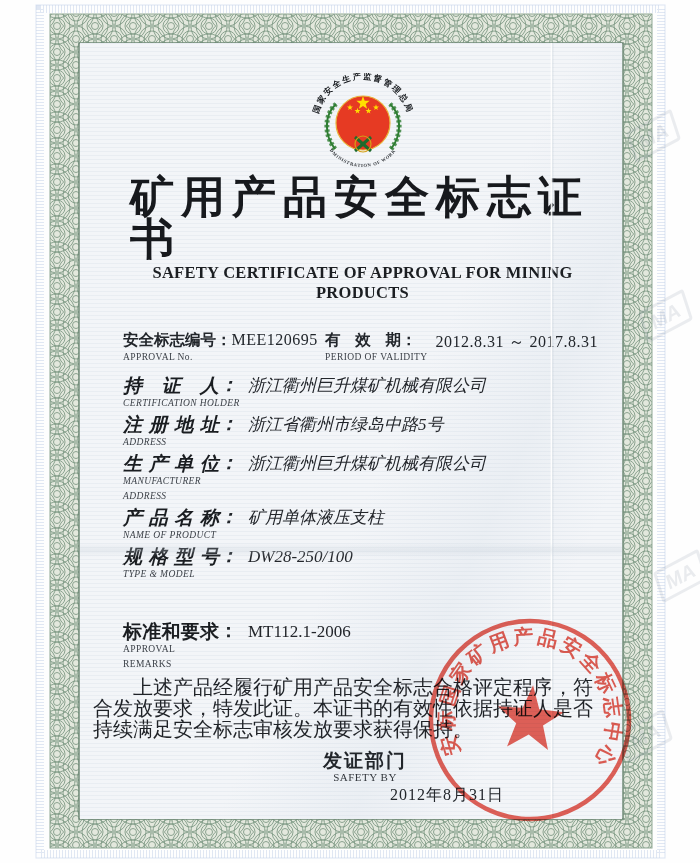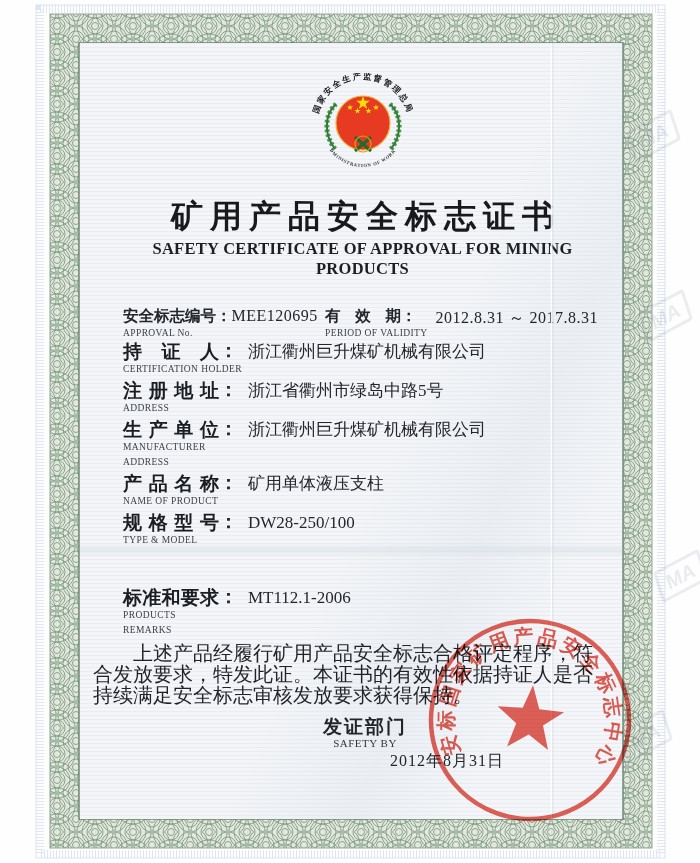--- a/index.html
+++ b/index.html
@@ -39,38 +39,38 @@
     padding:3px 7px;border-radius:3px;
     pointer-events:none;user-select:none;
   }
   .wm-big{
     border-width:10px;font-size:110px;padding:12px 28px;
     border-color:rgba(116,130,148,.07);color:rgba(116,130,148,.07);
   }
   
   .emblem-wrap{margin:30px auto 0;width:104px;height:104px;}
   .title{
-    margin-top:18px;text-align:center;font-size:32px;line-height:42px;
+    margin-top:0;font-size:44px;line-height:42px;
     font-weight:bold;letter-spacing:7px;padding-left:7px;color:#17191d;
   }
   .subtitle{
     margin-top:2px;text-align:center;font-size:16.5px;line-height:20px;
     font-weight:bold;letter-spacing:.3px;color:#1b1e22;
   }
   
   .approval{display:flex;margin-top:26px;align-items:flex-start;}
   .ap-left{flex:0 0 auto;}
   .ap-right{margin-left:auto;margin-right:4px;display:flex;}
   .ap-main{font-size:15.5px;line-height:22px;font-weight:bold;white-space:nowrap;}
   .ap-value{font-weight:normal;font-size:16px;letter-spacing:.5px;}
   .sub-en{font-size:9.5px;line-height:12px;letter-spacing:.4px;color:#3c4148;font-weight:normal;}
   .vlabel{display:inline-block;width:76px;text-align:justify;text-align-last:justify;}
   .ap-vvalue{font-size:16px;line-height:22px;margin-left:8px;letter-spacing:.5px;white-space:nowrap;padding-top:2px;}
   
-  .fields{}
+  .fields{margin-top:10px;font-style:italic;}
   .sections{margin-top:38px;}
   .frow{margin-bottom:2px;}
   .fmain{font-size:17px;line-height:23px;white-space:nowrap;}
   .flabel{
     display:inline-block;width:96px;vertical-align:bottom;
     font-size:19px;font-weight:bold;color:#1a1d21;
     text-align:justify;text-align-last:justify;
   }
   .fcolon{font-size:19px;font-weight:bold;}
   .fvalue{margin-left:10px;font-size:17px;color:#23262b;}
@@ -237,21 +237,21 @@
       </div>
       <div class="frow">
         <div class="fmain"><span class="flabel">规格型号</span><span class="fcolon">：</span><span class="fvalue">DW28-250/100</span></div>
         <div class="fsub">TYPE &amp; MODEL</div>
       </div>
     </div>
 
     <div class="sections">
       <div class="frow">
         <div class="fmain"><span class="flabel">标准和要求</span><span class="fcolon">：</span><span class="fvalue">MT112.1-2006</span></div>
-        <div class="fsub">PRODUCTS</div>
+        <div class="fsub">APPROVAL</div>
       </div>
       <div class="frow">
         <div class="fsub">REMARKS</div>
       </div>
     </div>
 
     <p class="statement">上述产品经履行矿用产品安全标志合格评定程序，符合发放要求，特发此证。本证书的有效性依据持证人是否持续满足安全标志审核发放要求获得保持。</p>
 
     <div class="issuer">
       <div class="issuer-label">发证部门</div>

